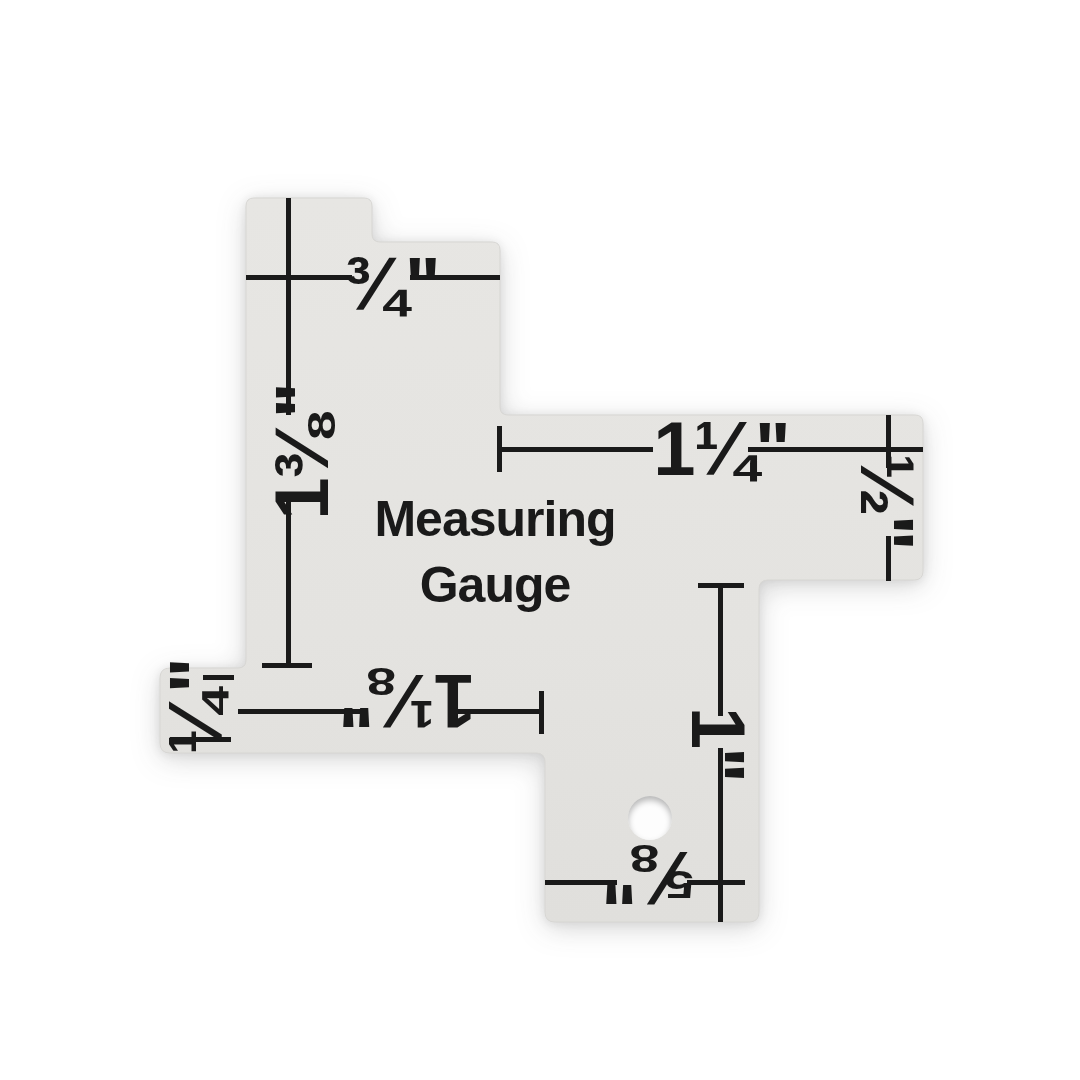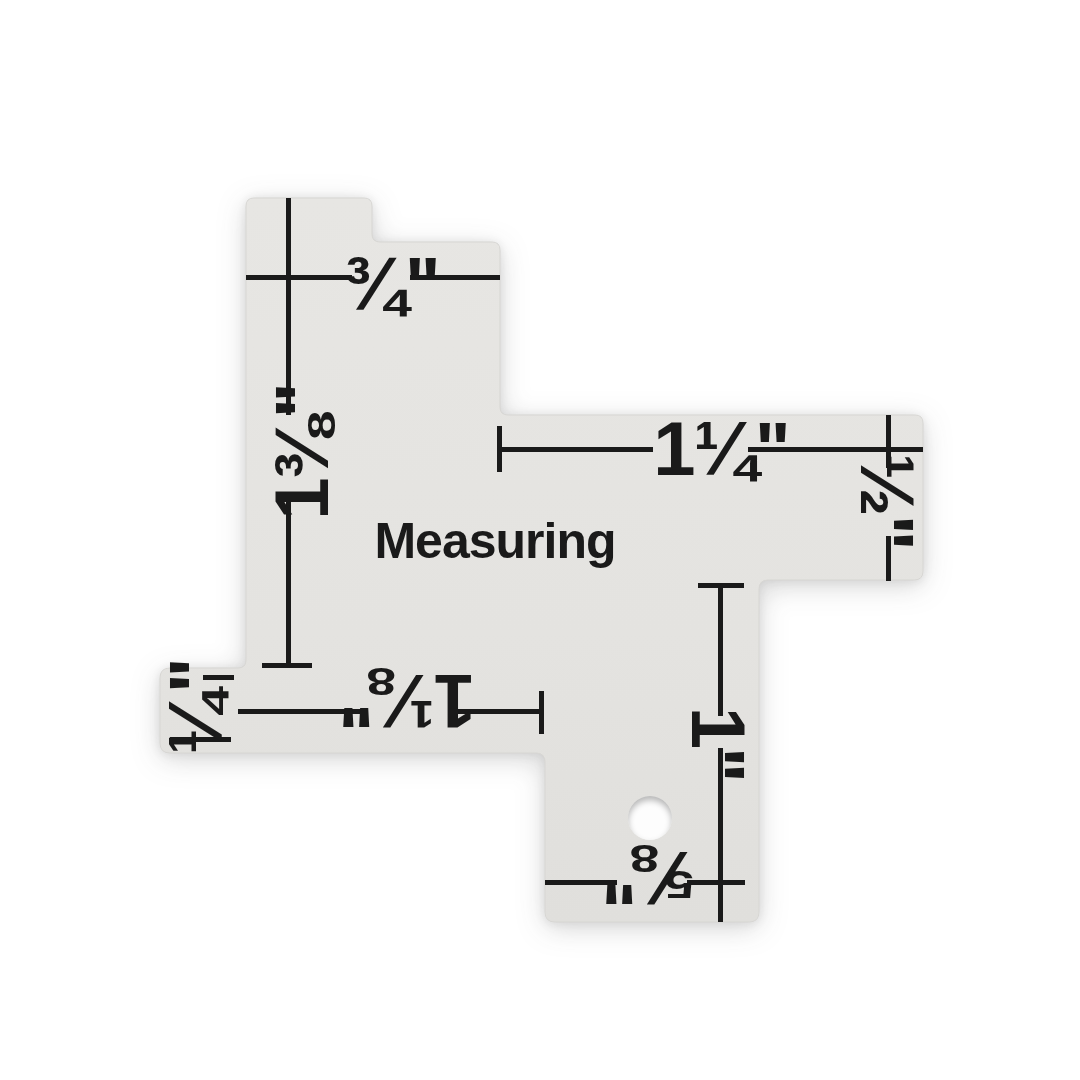--- a/index.html
+++ b/index.html
@@ -36,21 +36,21 @@
     color: #1a1a1a;
     white-space: nowrap;
     transform: translate(-50%, -50%);
   }
   .dim-label.rot90  { transform: translate(-50%, -50%) rotate(90deg); }
   .dim-label.rot-90 { transform: translate(-50%, -50%) rotate(-90deg); }
   .dim-label.rot180 { transform: translate(-50%, -50%) rotate(180deg); }
   .title {
     position: absolute;
     left: 495px;
-    top: 508px;
+    top: 486px;
     transform: translateX(-50%);
     font-weight: bold;
     font-size: 50px;
     line-height: 66px;
     letter-spacing: -1px;
     color: #1a1a1a;
     text-align: center;
     white-space: nowrap;
   }
   .hole {
@@ -120,17 +120,18 @@
   <div class="dim-label rot-90" style="left:302px; top:452px;">1⅜"</div>
   <div class="dim-label" style="left:721px; top:449px;">1¼"</div>
   <div class="dim-label rot90" style="left:887px; top:501px;">½"</div>
   <div class="dim-label rot180" style="left:408px; top:701px;">1⅛"</div>
   <div class="dim-label rot90" style="left:718px; top:744px;">1"</div>
   <div class="dim-label rot180" style="left:651px; top:878px;">⅝"</div>
   <div class="dim-label rot-90" style="left:196px; top:707px;">¼"</div>
 
   <div class="title">
     <div>Measuring</div>
+    <div>Gauge</div>
   </div>
 
   <div class="hole"></div>
 
 </div>
 
 </body></html>

